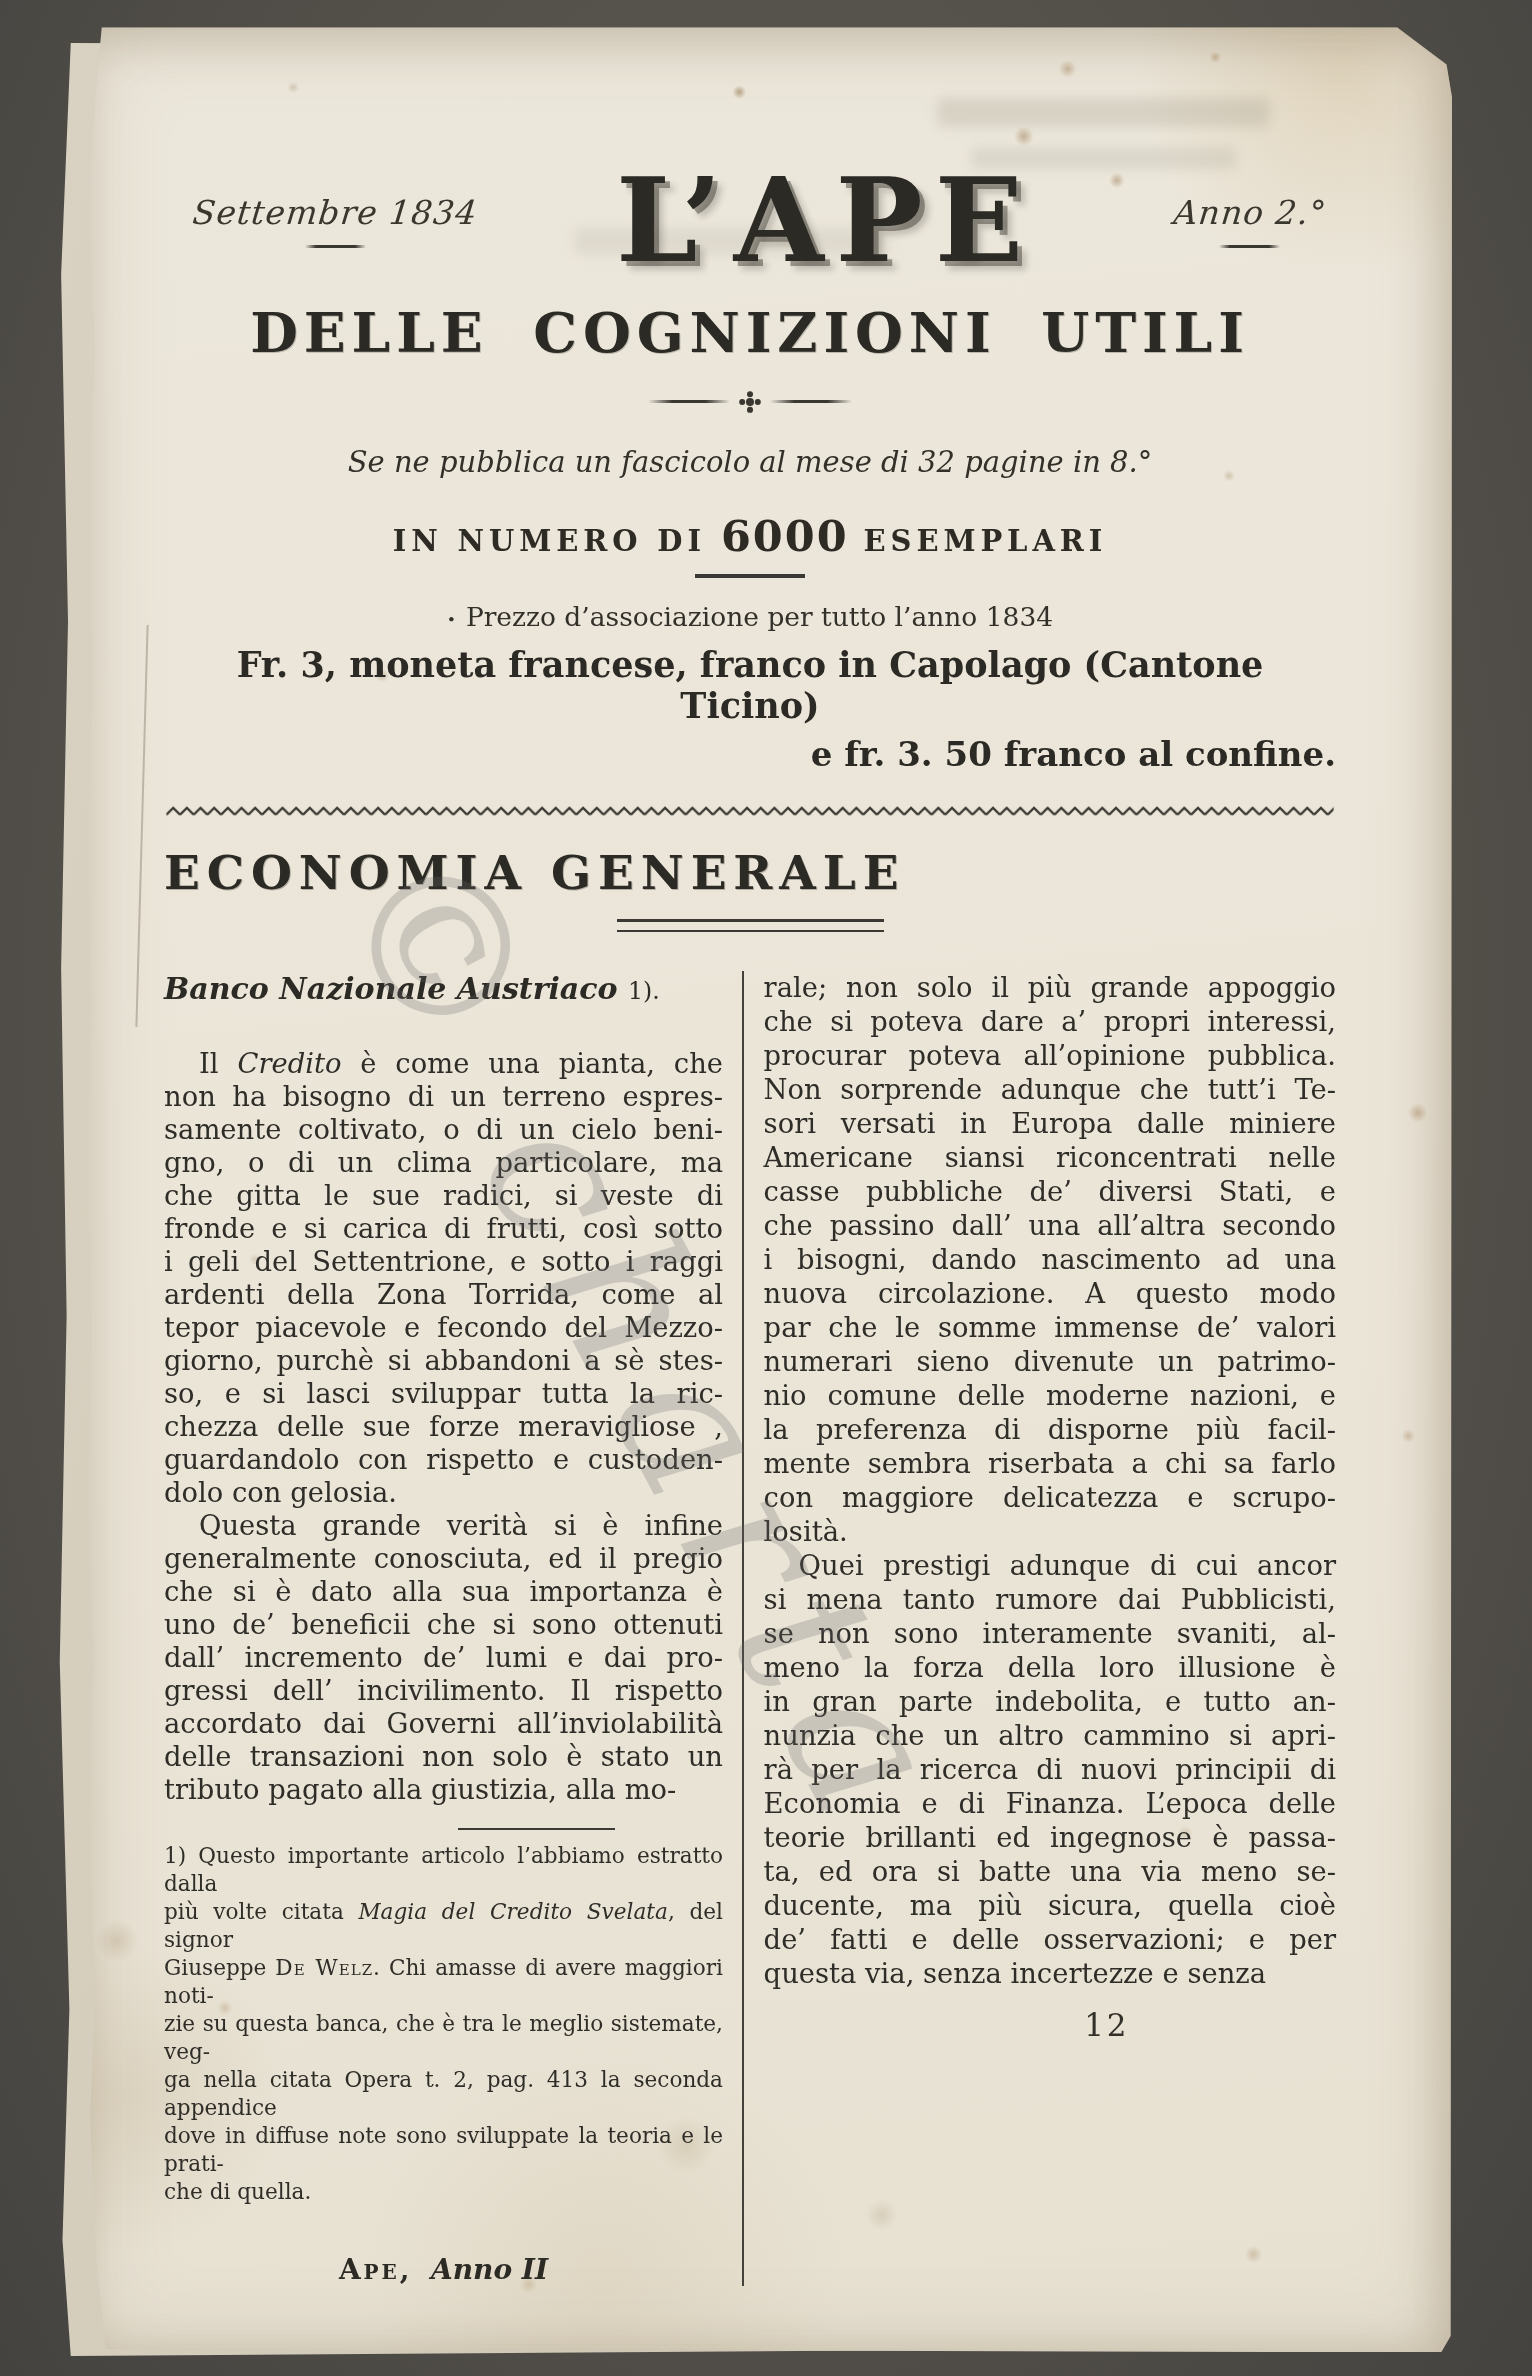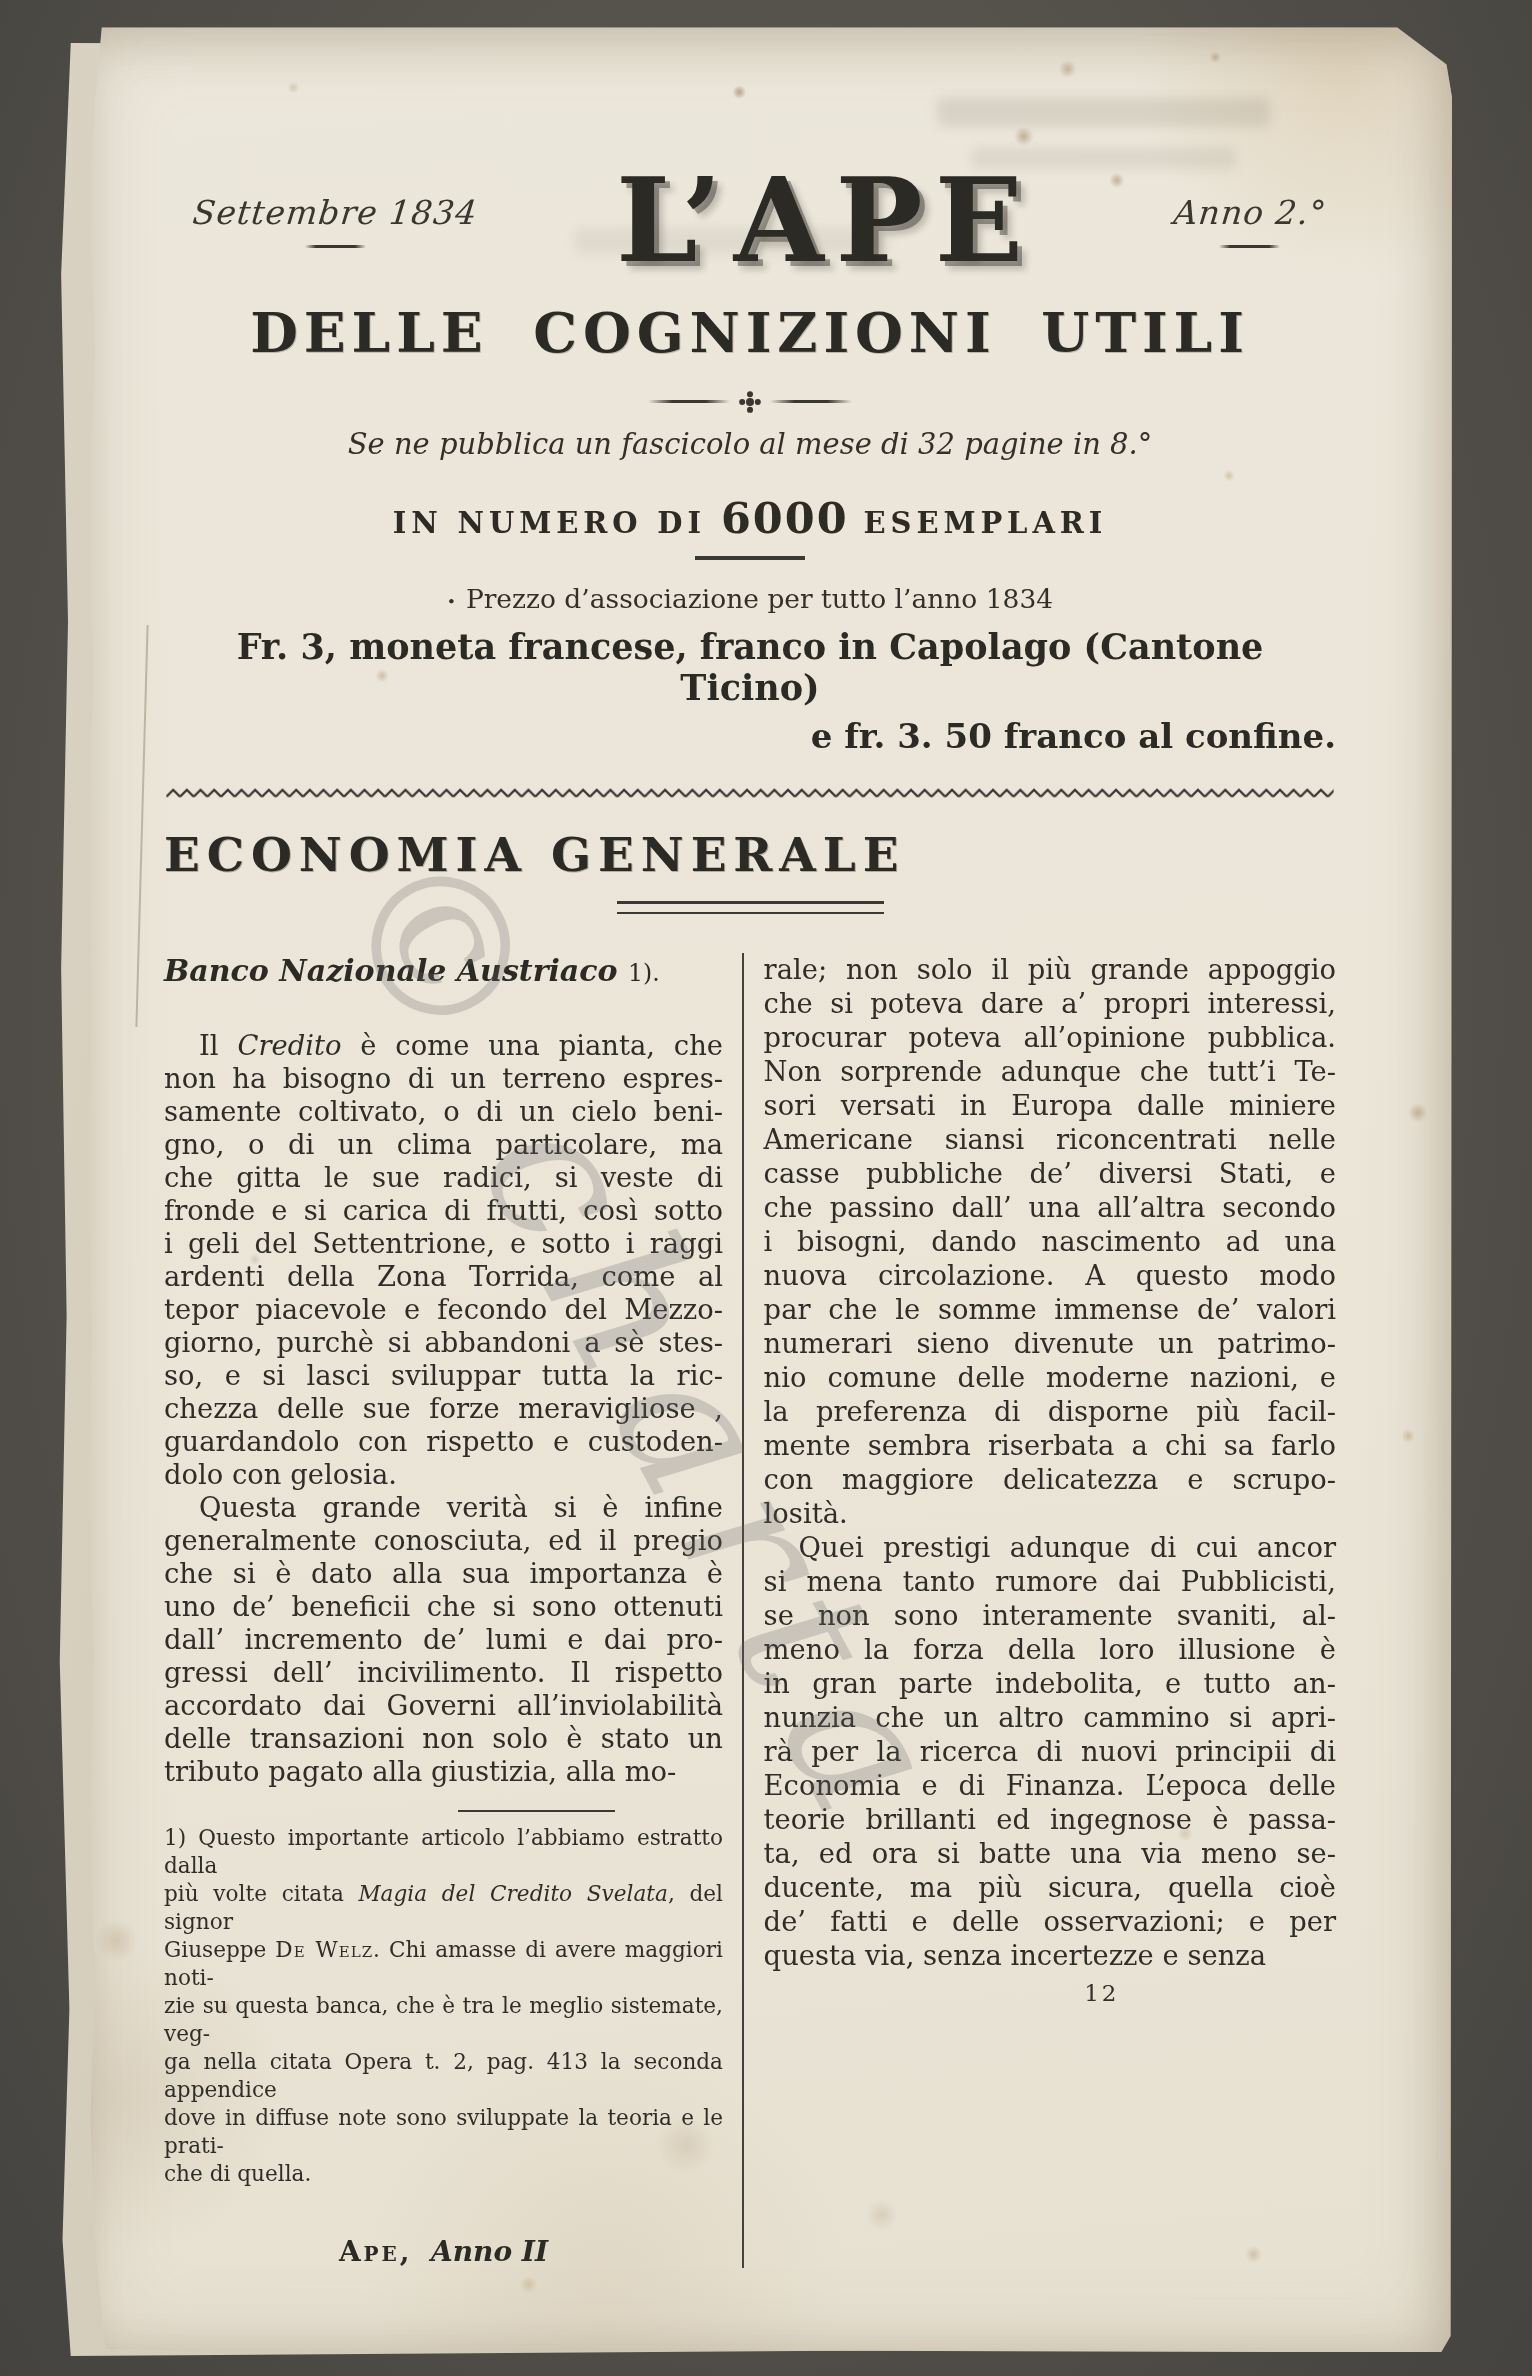--- a/index.html
+++ b/index.html
@@ -70,21 +70,21 @@
     text-shadow:4.9px 4.9px 0 rgba(45,42,36,.42), 8.8px 8.8px 6.9px rgba(45,42,36,.22);
   }
   .subtitle{
     text-align:center;font-size:55px;font-weight:bold;letter-spacing:5.9px;word-spacing:19.6px;
     margin-top:21.6px;color:#2c2a24;text-shadow:1px 1px 0 rgba(45,42,36,.25);
   }
   .ornament-row{display:flex;align-items:center;justify-content:center;gap:15.7px;margin-top:33px;}
   .orn-line{width:82px;height:2.9px;background:linear-gradient(90deg,rgba(58,55,47,0),#3a3731 30%,#3a3731 70%,rgba(58,55,47,0));}
   .fleuron{width:7.8px;height:7.8px;border-radius:50%;background:#3a3731;
     box-shadow:0 -7.8px 0 -1px #3a3731, 0 7.8px 0 -1px #3a3731, -7.8px 0 0 -1px #3a3731, 7.8px 0 0 -1px #3a3731;}
-  .pub-line{text-align:center;font-style:italic;font-size:29px;margin-top:21px;color:#33302a;}
+  .pub-line{text-align:center;font-style:italic;font-size:29px;margin-top:39px;color:#33302a;}
   .copies-line{text-align:center;font-weight:bold;font-size:29px;letter-spacing:4.9px;margin-top:32px;color:#2e2b25;}
   .copies-number{font-size:43px;letter-spacing:2px;}
   .short-rule{width:110px;height:3.4px;background:#3b3933;margin:13.7px auto 0 auto;}
   .price-intro{text-align:center;font-size:26.5px;margin-top:23.5px;color:#33302a;}
   .bullet{font-size:15.7px;vertical-align:middle;margin-right:9.8px;}
   .price-main{text-align:center;font-weight:bold;font-size:35px;margin-top:11.8px;color:#2c2a24;}
   .price-sub{text-align:right;font-weight:bold;font-size:34px;margin-top:7.8px;color:#2c2a24;}
   .zigzag{margin-top:29px;height:12.7px;}
   .section-title{font-weight:bold;font-size:47px;letter-spacing:6.9px;margin-top:29px;color:#2c2a24;text-shadow:1px 1px 0 rgba(45,42,36,.3);}
   .double-rule{width:267px;height:7.8px;border-top:3.4px solid #3b3933;border-bottom:2px solid #3b3933;margin:19.6px auto 0 auto;}
@@ -100,21 +100,21 @@
   }
   .tline.indent{text-indent:35px;}
   .tline.pend{text-align-last:left;}
   .col-right .tline{line-height:34px;}
   .footnote{margin-top:21.6px;}
   .footnote-rule{width:157px;height:2.5px;background:#3b3933;margin:0 0 11.8px 294px;}
   .footnote .tline{font-size:21.6px;line-height:28px;}
   .footer-left{margin-top:47px;text-align:center;font-size:28px;color:#2c2a24;}
   .footer-left .journal{font-variant:small-caps;letter-spacing:2.9px;font-weight:bold;}
   .footer-left .volume{font-style:italic;font-weight:bold;margin-left:9.8px;}
-  .page-number{margin-top:7px;margin-left:56%;font-size:23px;letter-spacing:2.9px;color:#33302a;}
+  .page-number{margin-top:16px;margin-left:56%;font-size:31px;letter-spacing:2.9px;color:#33302a;}
   .sc{font-variant:small-caps;letter-spacing:1px;}
 </style>
 </head>
 <body>
 
 <div class="under-sheet"></div>
 
 <div class="page">
   <div class="foxing"></div>
   <div class="crack"></div>

